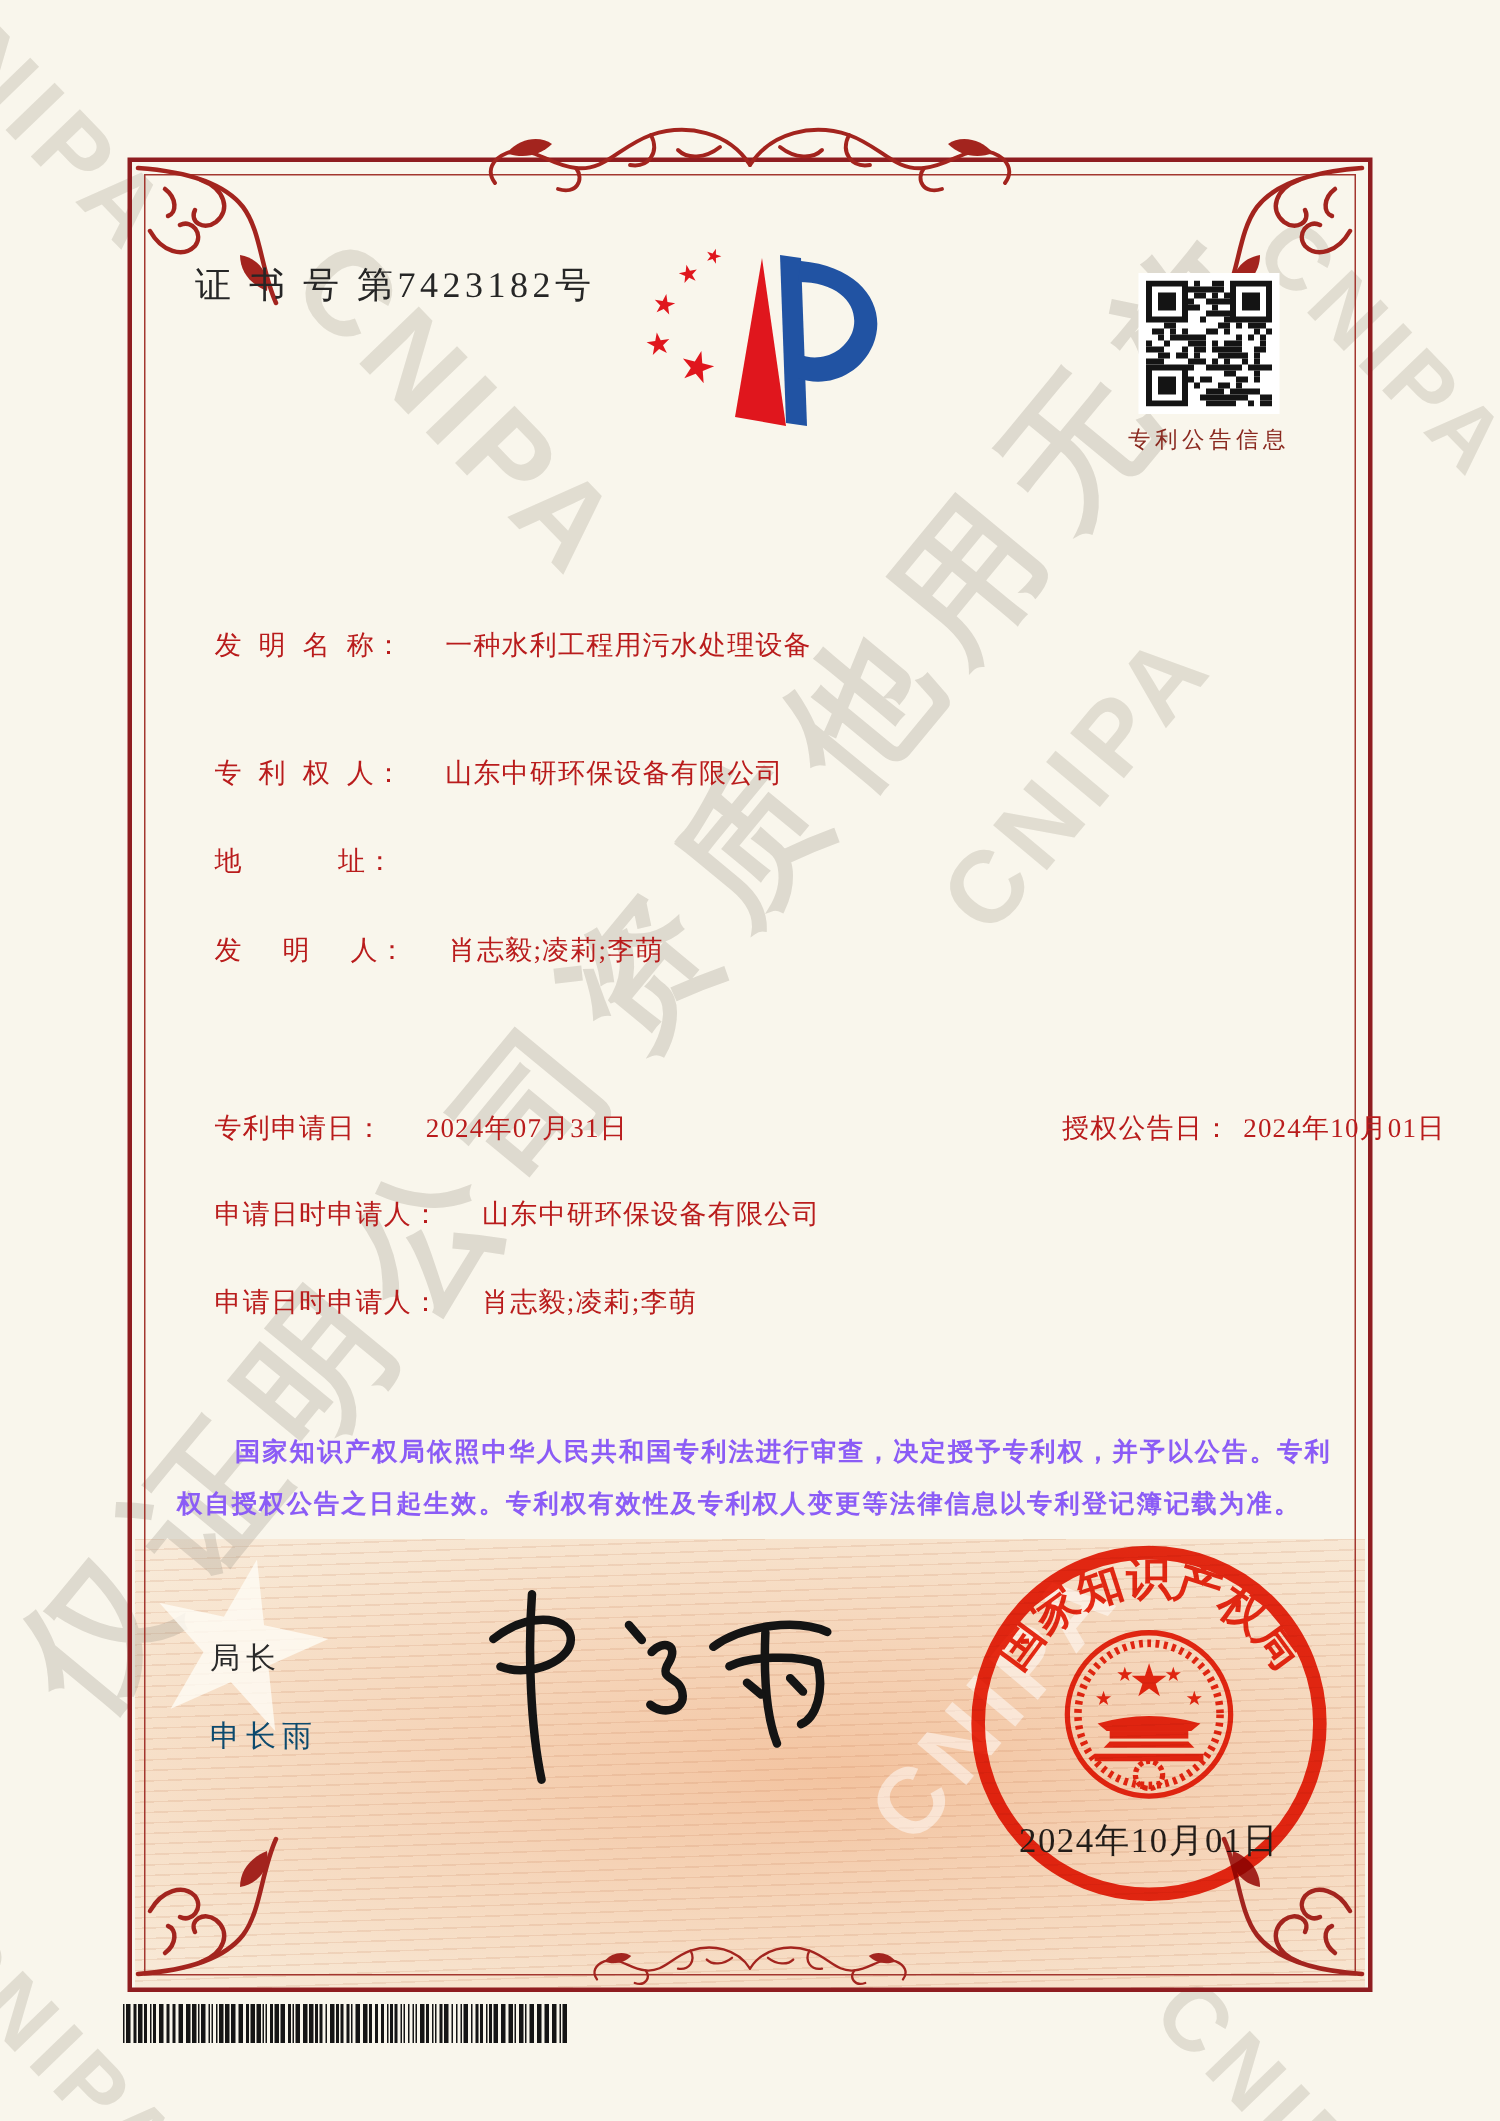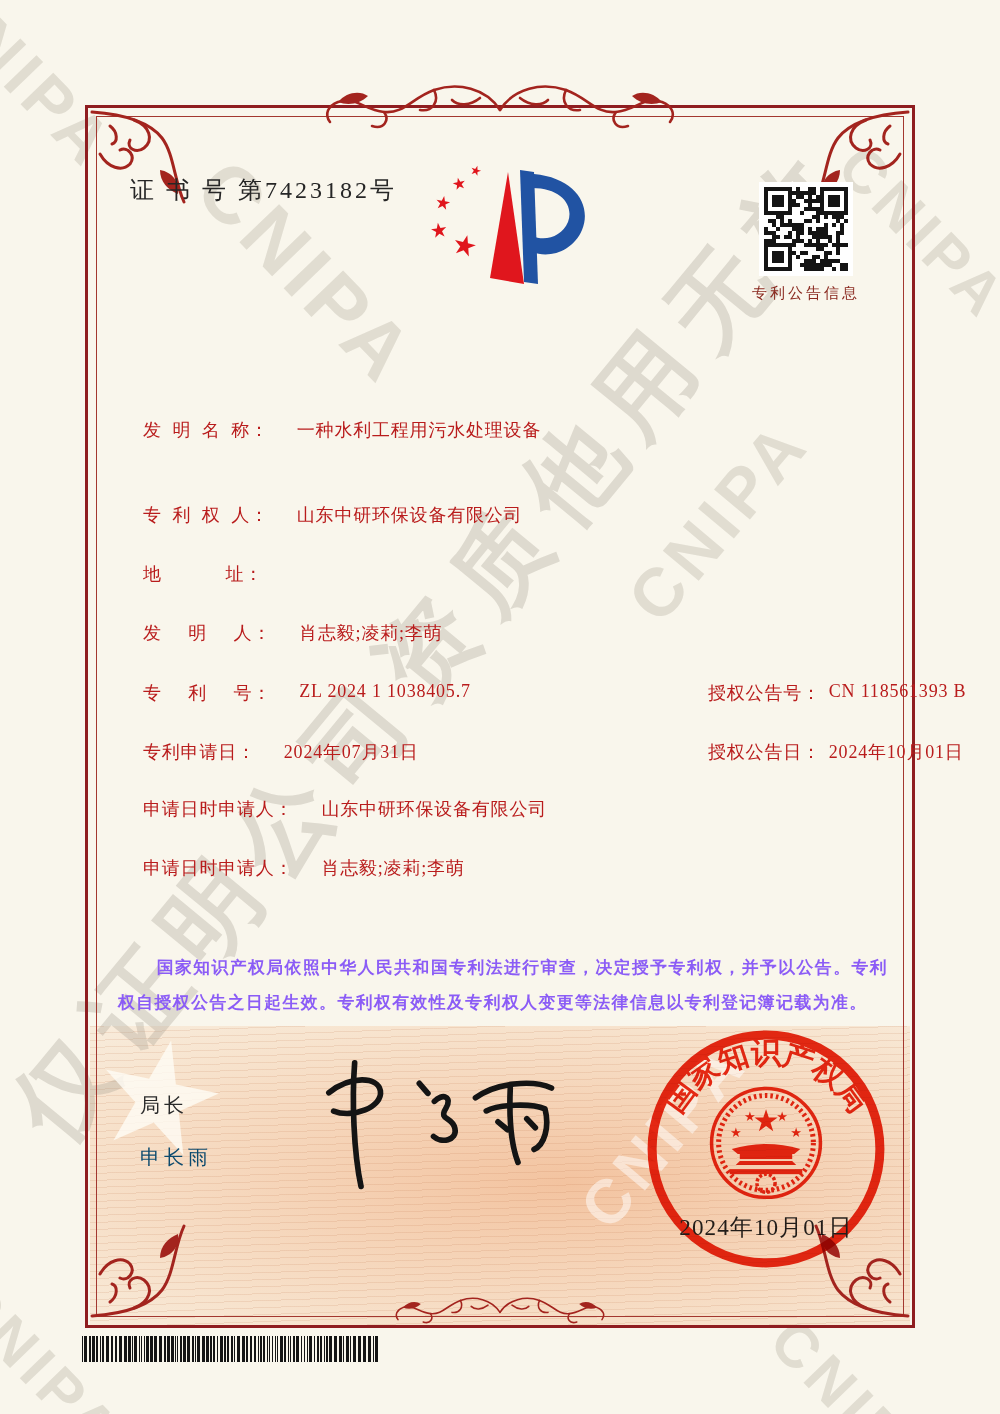--- a/index.html
+++ b/index.html
@@ -299,28 +299,20 @@
       <span class="lbl">专  利  权  人：</span>
       <span class="val">山东中研环保设备有限公司</span>
     </div>
     <div class="frow" style="top:562px">
       <span class="lbl">地            址：</span>
     </div>
     <div class="frow" style="top:621px">
       <span class="lbl">发     明     人：</span>
       <span class="val">肖志毅;凌莉;李萌</span>
     </div>
-    <div class="frow" style="top:681px;width:760px">
-      <span class="lbl">专     利     号：</span>
-      <span class="val">ZL 2024 1 1038405.7</span>
-      <span class="fcol2">
-        <span class="lbl" style="position:relative">授权公告号：</span>
-        <span class="val">CN 118561393 B</span>
-      </span>
-    </div>
     <div class="frow" style="top:740px;width:760px">
       <span class="lbl">专利申请日：</span>
       <span class="val">2024年07月31日</span>
       <span class="fcol2">
         <span class="lbl" style="position:relative">授权公告日：</span>
         <span class="val">2024年10月01日</span>
       </span>
     </div>
     <div class="frow" style="top:797px">
       <span class="lbl">申请日时申请人：</span>

